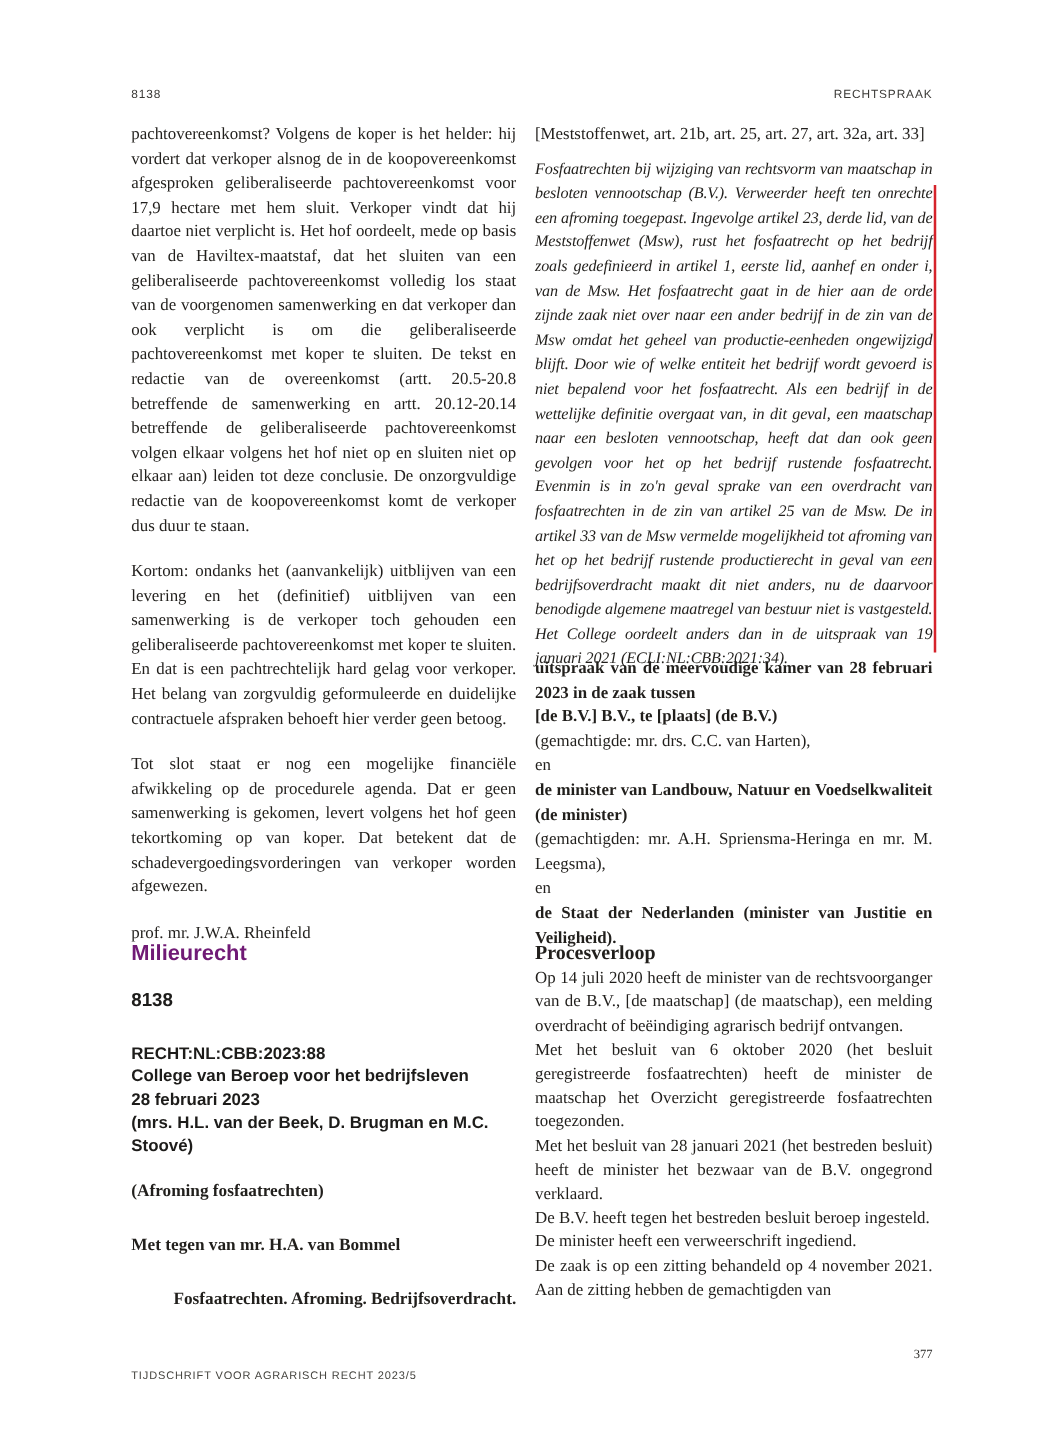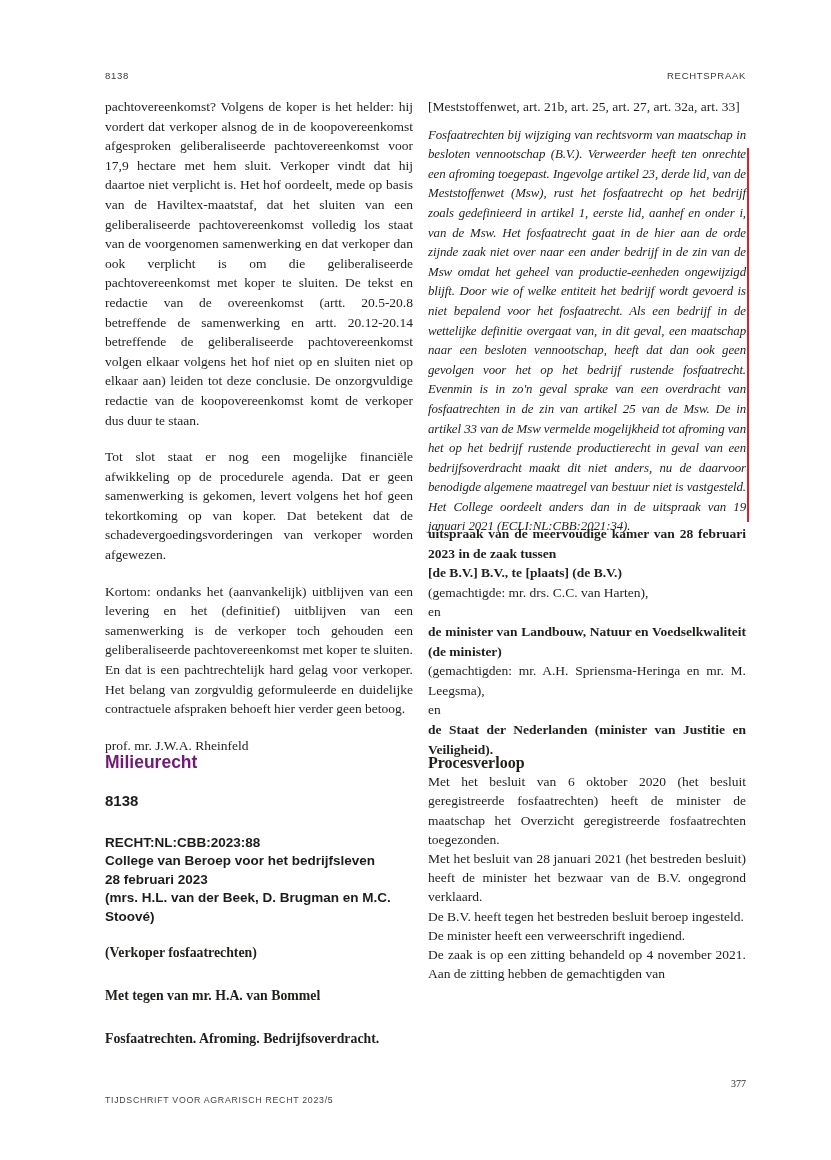--- a/index.html
+++ b/index.html
@@ -32,21 +32,21 @@
     margin:20px 0 0 0; font-family:"Liberation Sans", sans-serif;
     font-weight:700; font-size:15px; line-height:18px; color:#1d1c1a;
   }
   .ecli-block {
     margin-top:24px; font-family:"Liberation Sans", sans-serif; font-weight:700;
     font-size:13.5px; line-height:18.4px; color:#1d1c1a;
   }
   .bold-serif { margin:0; font-weight:700; font-size:13.8px; line-height:19px; }
   .topic      { margin-top:17px; }
   .annotation { margin-top:24px; }
-  .keywords   { margin-top:24px; }
+  .keywords   { margin-top:24px;text-align:right; }
   
   .statute { margin:0; text-align:justify; font-size:13.5px; line-height:19.6px; }
   .summary {
     margin:9px 0 0 0; text-align:justify; font-style:italic;
     font-size:12.9px; letter-spacing:-0.1px; line-height:19.6px; hyphens:auto;
   }
   .judgment-block { position:absolute; left:428px; top:524px; width:318px; }
   .j-line  { margin:0; font-size:13.5px; line-height:19.6px; text-align:justify; }
   .j-bold  { font-weight:700; }
   .procedure-block { position:absolute; left:428px; top:753px; width:318px; }
@@ -73,35 +73,35 @@
 
 <div class="page">
 
   <div class="runhead">
     <span>8138</span>
     <span>RECHTSPRAAK</span>
   </div>
 
   <div class="col-left">
     <p class="body-p">pachtovereenkomst? Volgens de koper is het helder: hij vordert dat verkoper alsnog de in de koopovereenkomst afgesproken geliberaliseerde pachtovereenkomst voor 17,9 hectare met hem sluit. Verkoper vindt dat hij daartoe niet verplicht is. Het hof oordeelt, mede op basis van de Haviltex-maatstaf, dat het sluiten van een geliberaliseerde pachtovereenkomst volledig los staat van de voorgenomen samenwerking en dat verkoper dan ook verplicht is om die geliberaliseerde pachtovereenkomst met koper te sluiten. De tekst en redactie van de overeenkomst (artt. 20.5-20.8 betreffende de samenwerking en artt. 20.12-20.14 betreffende de geliberaliseerde pachtovereenkomst volgen elkaar volgens het hof niet op en sluiten niet op elkaar aan) leiden tot deze conclusie. De onzorgvuldige redactie van de koopovereenkomst komt de verkoper dus duur te staan.</p>
+    <p class="body-p">Kortom: ondanks het (aanvankelijk) uitblijven van een levering en het (definitief) uitblijven van een samenwerking is de verkoper toch gehouden een geliberaliseerde pachtovereenkomst met koper te sluiten. En dat is een pachtrechtelijk hard gelag voor verkoper. Het belang van zorgvuldig geformuleerde en duidelijke contractuele afspraken behoeft hier verder geen betoog.</p>
     <p class="body-p">Tot slot staat er nog een mogelijke financiële afwikkeling op de procedurele agenda. Dat er geen samenwerking is gekomen, levert volgens het hof geen tekortkoming op van koper. Dat betekent dat de schadevergoedingsvorderingen van verkoper worden afgewezen.</p>
-    <p class="body-p">Kortom: ondanks het (aanvankelijk) uitblijven van een levering en het (definitief) uitblijven van een samenwerking is de verkoper toch gehouden een geliberaliseerde pachtovereenkomst met koper te sluiten. En dat is een pachtrechtelijk hard gelag voor verkoper. Het belang van zorgvuldig geformuleerde en duidelijke contractuele afspraken behoeft hier verder geen betoog.</p>
     <p class="author">prof. mr. J.W.A. Rheinfeld</p>
   </div>
 
   <div class="section-block">
     <h2 class="section-heading" style="color: #701a75;">Milieurecht</h2>
     <h3 class="case-number">8138</h3>
     <div class="ecli-block">
       <div>RECHT:NL:CBB:2023:88</div>
       <div>College van Beroep voor het bedrijfsleven</div>
       <div>28 februari 2023</div>
       <div>(mrs. H.L. van der Beek, D. Brugman en M.C. Stoové)</div>
     </div>
-    <p class="bold-serif topic">(Verkoper fosfaatrechten)</p>
+    <p class="bold-serif topic">(Afroming fosfaatrechten)</p>
     <p class="bold-serif annotation">Met tegen van mr. H.A. van Bommel</p>
     <p class="bold-serif keywords">Fosfaatrechten. Afroming. Bedrijfsoverdracht.</p>
   </div>
 
   <div class="col-right">
     <p class="statute">[Meststoffenwet, art. 21b, art. 25, art. 27, art. 32a, art. 33]</p>
     <p class="summary">Fosfaatrechten bij wijziging van rechtsvorm van maatschap in besloten vennootschap (B.V.). Verweerder heeft ten onrechte een afroming toegepast. Ingevolge artikel 23, derde lid, van de Meststoffenwet (Msw), rust het fosfaatrecht op het bedrijf zoals gedefinieerd in artikel 1, eerste lid, aanhef en onder i, van de Msw. Het fosfaatrecht gaat in de hier aan de orde zijnde zaak niet over naar een ander bedrijf in de zin van de Msw omdat het geheel van productie-eenheden ongewijzigd blijft. Door wie of welke entiteit het bedrijf wordt gevoerd is niet bepalend voor het fosfaatrecht. Als een bedrijf in de wettelijke definitie overgaat van, in dit geval, een maatschap naar een besloten vennootschap, heeft dat dan ook geen gevolgen voor het op het bedrijf rustende fosfaatrecht. Evenmin is in zo'n geval sprake van een overdracht van fosfaatrechten in de zin van artikel 25 van de Msw. De in artikel 33 van de Msw vermelde mogelijkheid tot afroming van het op het bedrijf rustende productierecht in geval van een bedrijfsoverdracht maakt dit niet anders, nu de daarvoor benodigde algemene maatregel van bestuur niet is vastgesteld. Het College oordeelt anders dan in de uitspraak van 19 januari 2021 (ECLI:NL:CBB:2021:34).</p>
   </div>
 
   <div class="judgment-block">
@@ -110,20 +110,21 @@
     <p class="j-line">(gemachtigde: mr. drs. C.C. van Harten),</p>
     <p class="j-line">en</p>
     <p class="j-line j-bold">de minister van Landbouw, Natuur en Voedselkwaliteit (de minister)</p>
     <p class="j-line">(gemachtigden: mr. A.H. Spriensma-Heringa en mr. M. Leegsma),</p>
     <p class="j-line">en</p>
     <p class="j-line j-bold">de Staat der Nederlanden (minister van Justitie en Veiligheid).</p>
   </div>
 
   <div class="procedure-block">
     <p class="proc-heading">Procesverloop</p>
+    <p class="proc-p">Op 14 juli 2020 heeft de minister van de rechtsvoorganger van de B.V., [de maatschap] (de maatschap), een melding overdracht of beëindiging agrarisch bedrijf ontvangen.</p>
     <p class="proc-p">Met het besluit van 6 oktober 2020 (het besluit geregistreerde fosfaatrechten) heeft de minister de maatschap het Overzicht geregistreerde fosfaatrechten toegezonden.</p>
     <p class="proc-p">Met het besluit van 28 januari 2021 (het bestreden besluit) heeft de minister het bezwaar van de B.V. ongegrond verklaard.</p>
     <p class="proc-p">De B.V. heeft tegen het bestreden besluit beroep ingesteld.</p>
     <p class="proc-p">De minister heeft een verweerschrift ingediend.</p>
     <p class="proc-p">De zaak is op een zitting behandeld op 4 november 2021. Aan de zitting hebben de gemachtigden van</p>
   </div>
 
   <div class="summary-marker" style="background: rgb(213, 35, 43);"></div>
 
   <div class="footer-journal">TIJDSCHRIFT VOOR AGRARISCH RECHT 2023/5</div>

